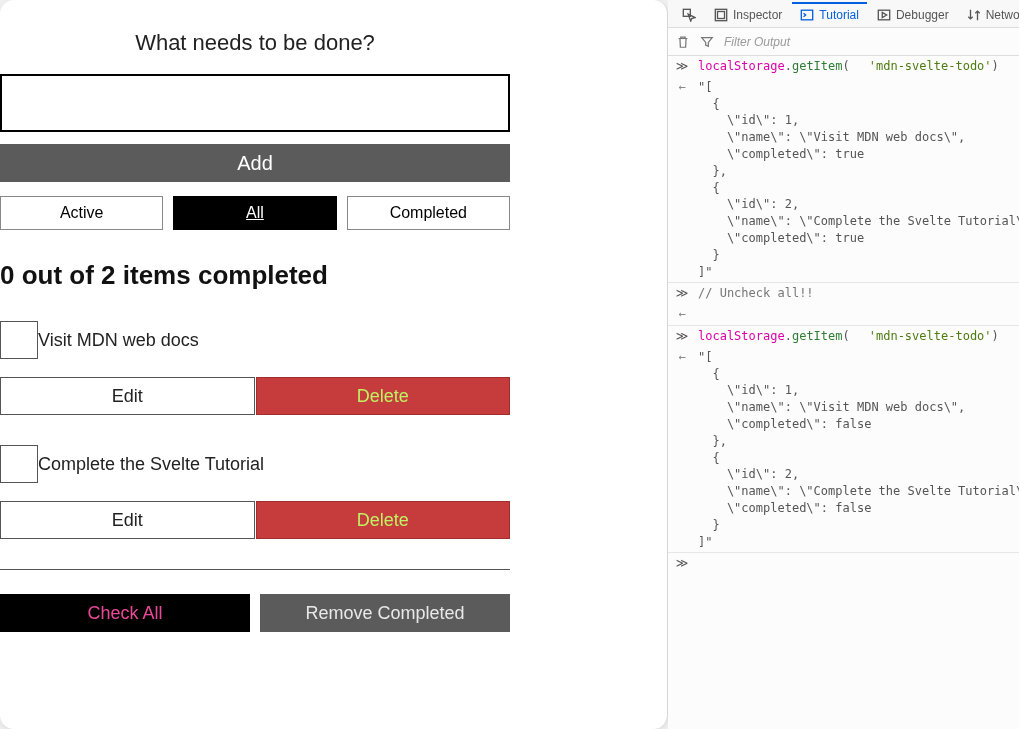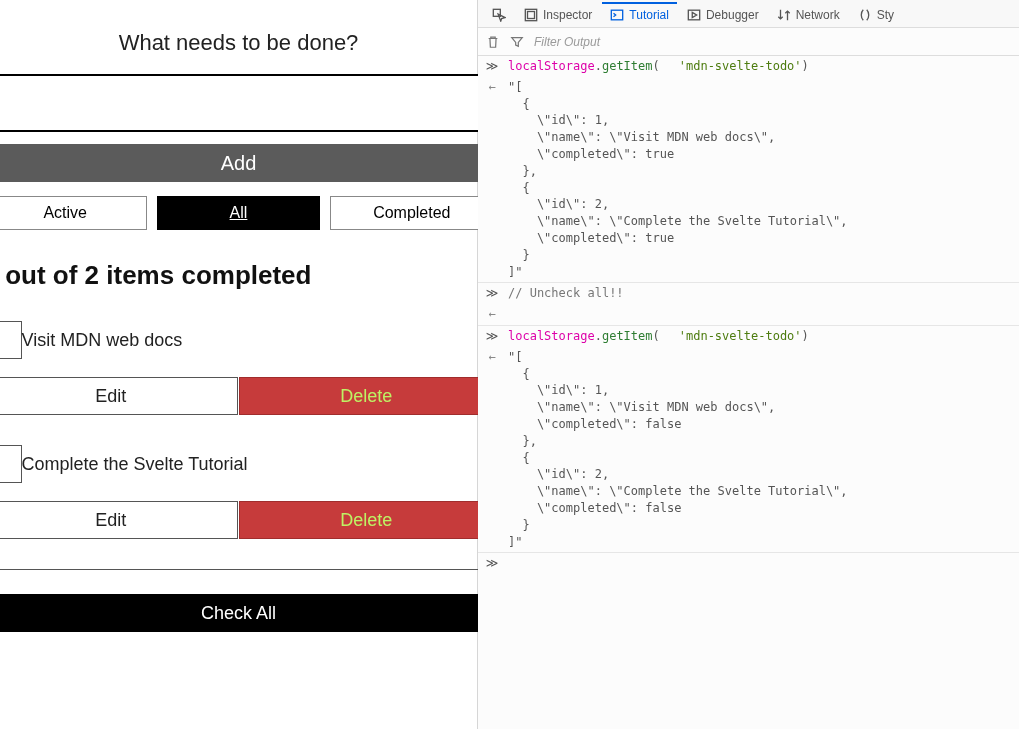--- a/index.html
+++ b/index.html
@@ -7,28 +7,29 @@
   body {
     font-family: Arial, Helvetica, sans-serif;
     background: #f0f0f0;
     display: flex;
     width: 1019px;
     height: 729px;
     overflow: hidden;
   }
   
   .app-pane {
-    width: 478px;
+    width: 668px;
     background: #fff;
     padding: 30px 0 0 0;
     display: flex;
     flex-direction: column;
-    align-items: center;
+    align-items: flex-start;
     border-right: 1px solid #d6d6d6;
     box-shadow: 0 2px 6px rgba(0,0,0,0.08);
+    border-radius: 14px;
   }
   .app-inner { width: 510px; }
   .prompt-label {
     text-align: center;
     font-size: 22px;
     color: #222;
     margin-bottom: 18px;
   }
   .todo-input {
     width: 100%;
@@ -119,21 +120,21 @@
   }
   .bulk-actions {
     display: flex;
     gap: 10px;
   }
   .checkall-btn {
     flex: 1;
     height: 38px;
     font-size: 18px;
     background: #000;
-    color: #ffffff;
+    color: #ec4899;
     border: 1.5px solid #000;
     cursor: pointer;
   }
   .removedone-btn {
     flex: 1;
     height: 38px;
     font-size: 18px;
     background: #5b5b5b;
     color: #e8e8e8;
     border: 1.5px solid #5b5b5b;
@@ -276,20 +277,21 @@
           <button class="delete-btn">Delete</button>
         </div>
       </div>
 
     </div>
 
     <hr class="divider">
 
     <div class="bulk-actions">
       <button class="checkall-btn">Check All</button>
+      <button class="removedone-btn">Remove Completed</button>
     </div>
 
   </div>
 </div>
 
 <div class="devtools-pane">
 
   <div class="dt-toolbar">
     <span class="dt-tab">
       <svg width="14" height="14" viewBox="0 0 16 16" fill="none" stroke="currentColor" stroke-width="1.5">

